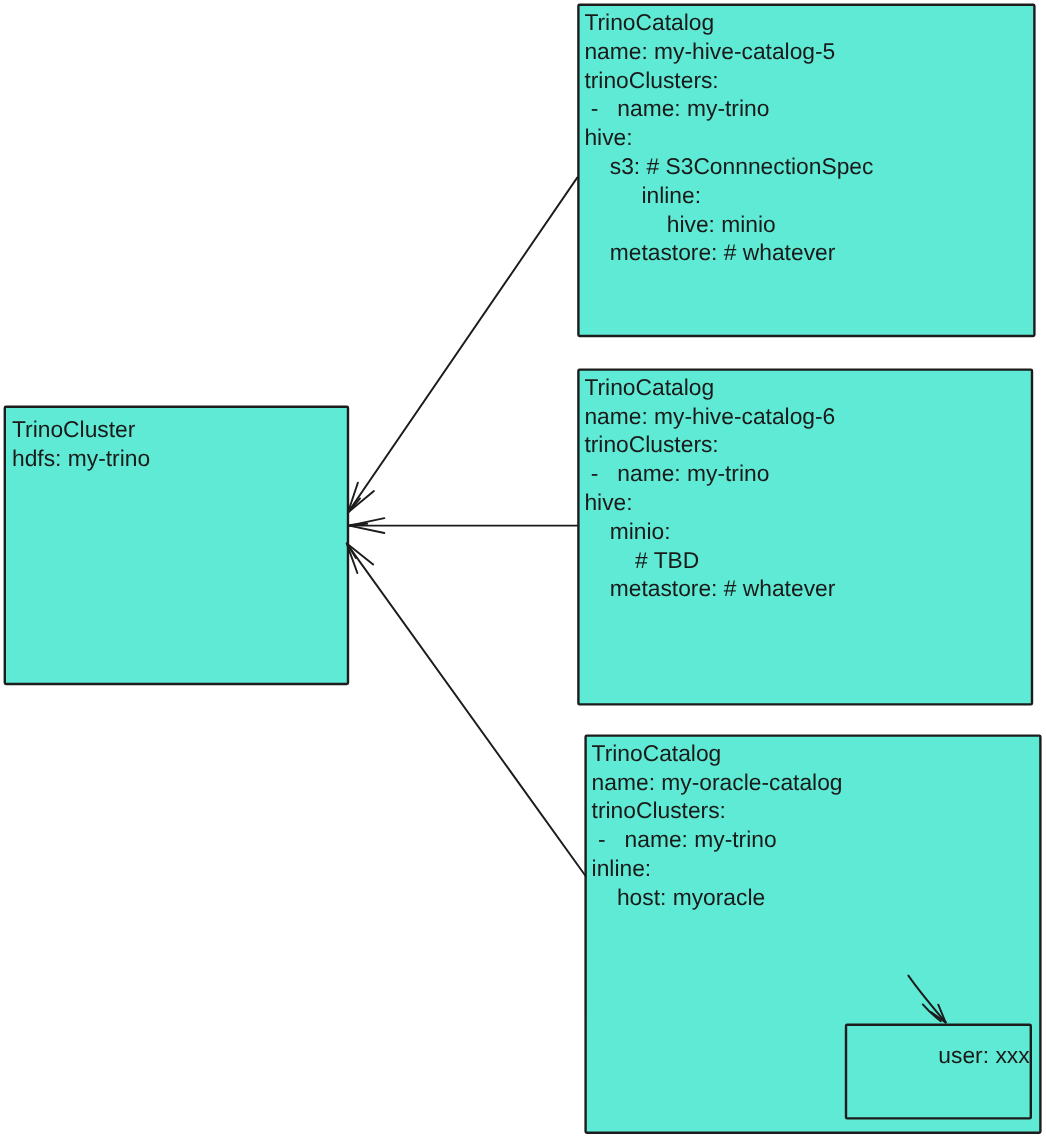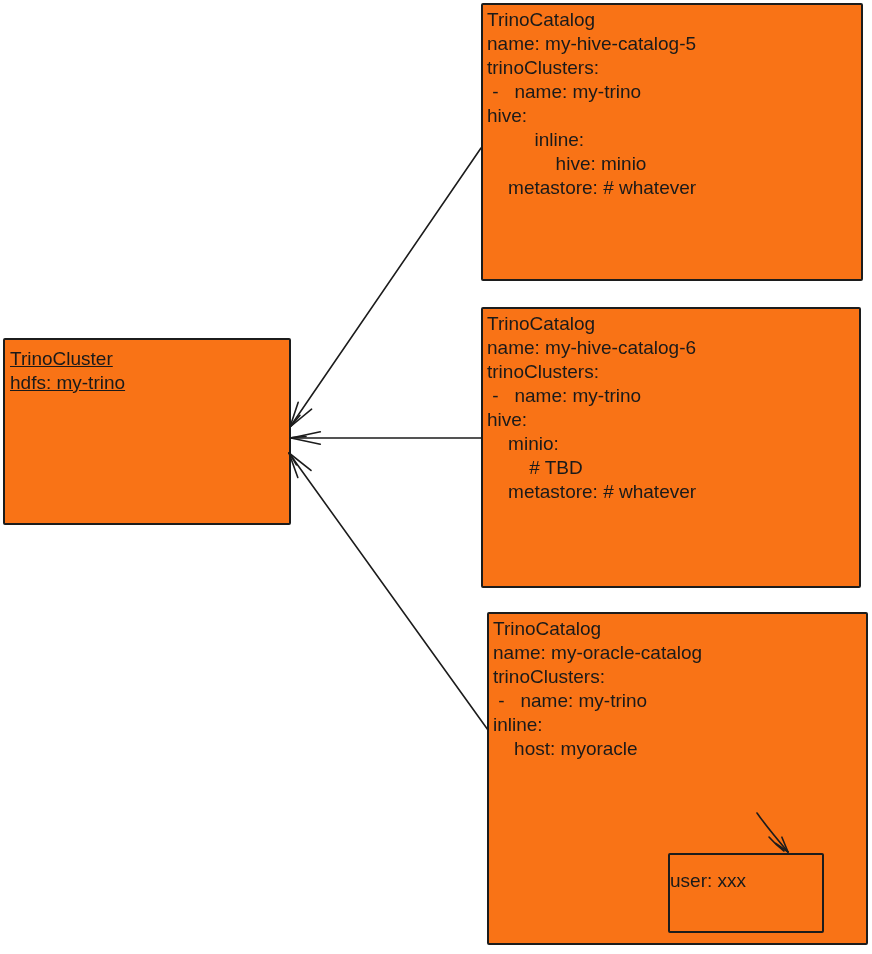--- a/index.html
+++ b/index.html
@@ -12,44 +12,43 @@
     width: 872px;
     height: 954px;
     background: #ffffff;
     font-family: "Liberation Sans", "DejaVu Sans", sans-serif;
     color: #1a1a1a;
     overflow: hidden;
   }
   .box {
     position: absolute;
     box-sizing: border-box;
-    background: #f97316;
+    background: #5eead4;
     border: 2px solid #1c1c1c;
     border-radius: 2px;
     font-size: 19px;
     line-height: 24px;
   }
   .yaml-box {
     padding: 3px 4px;
   }
   .yline {
     white-space: pre;
   }
   .cluster-box {
-    left: 3px; top: 338px; width: 288px; height: 187px;
+    left: 3px; top: 338px; width: 288px; height: 233px;
     padding: 7px 5px;
-    text-decoration: underline;
   }
   .catalog-box-1 { left: 481px; top: 3px;   width: 382px; height: 278px; }
   .catalog-box-2 { left: 481px; top: 307px; width: 380px; height: 281px; }
   .catalog-box-3 { left: 487px; top: 612px; width: 381px; height: 333px; }
   .credentials-box {
-    left: 668px; top: 853px; width: 156px; height: 80px;
+    left: 704px; top: 853px; width: 156px; height: 80px;
     padding-top: 13px;
-    text-align: left;
+    text-align: right;
     line-height: 25px;
   }
   .connectors {
     position: absolute;
     left: 0; top: 0;
     width: 872px; height: 954px;
     pointer-events: none;
   }
 </style>
 </head>
@@ -61,20 +60,21 @@
     <div class="yline">TrinoCluster</div>
     <div class="yline">hdfs: my-trino</div>
   </div>
 
   <div class="box yaml-box catalog-box-1">
     <div class="yline">TrinoCatalog</div>
     <div class="yline">name: my-hive-catalog-5</div>
     <div class="yline">trinoClusters:</div>
     <div class="yline"> -   name: my-trino</div>
     <div class="yline">hive:</div>
+    <div class="yline">    s3: # S3ConnnectionSpec</div>
     <div class="yline">         inline:</div>
     <div class="yline">             hive: minio</div>
     <div class="yline">    metastore: # whatever</div>
   </div>
 
   <div class="box yaml-box catalog-box-2">
     <div class="yline">TrinoCatalog</div>
     <div class="yline">name: my-hive-catalog-6</div>
     <div class="yline">trinoClusters:</div>
     <div class="yline"> -   name: my-trino</div>

